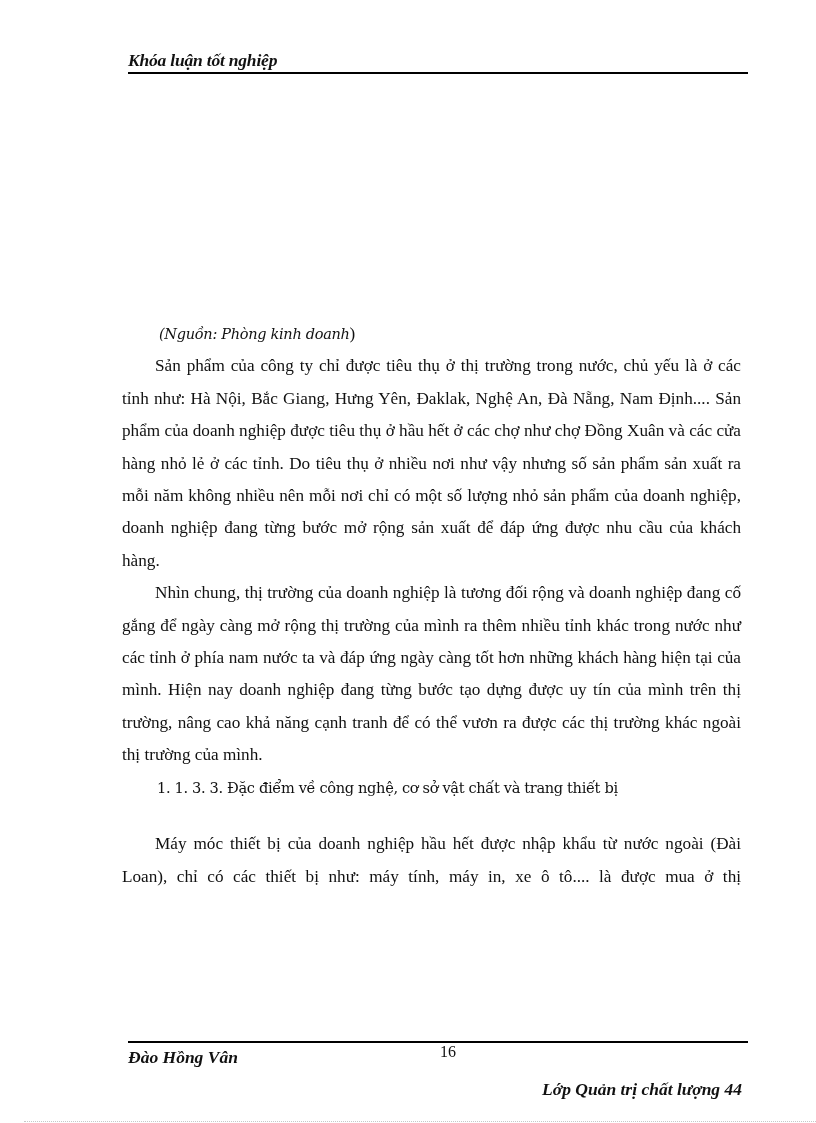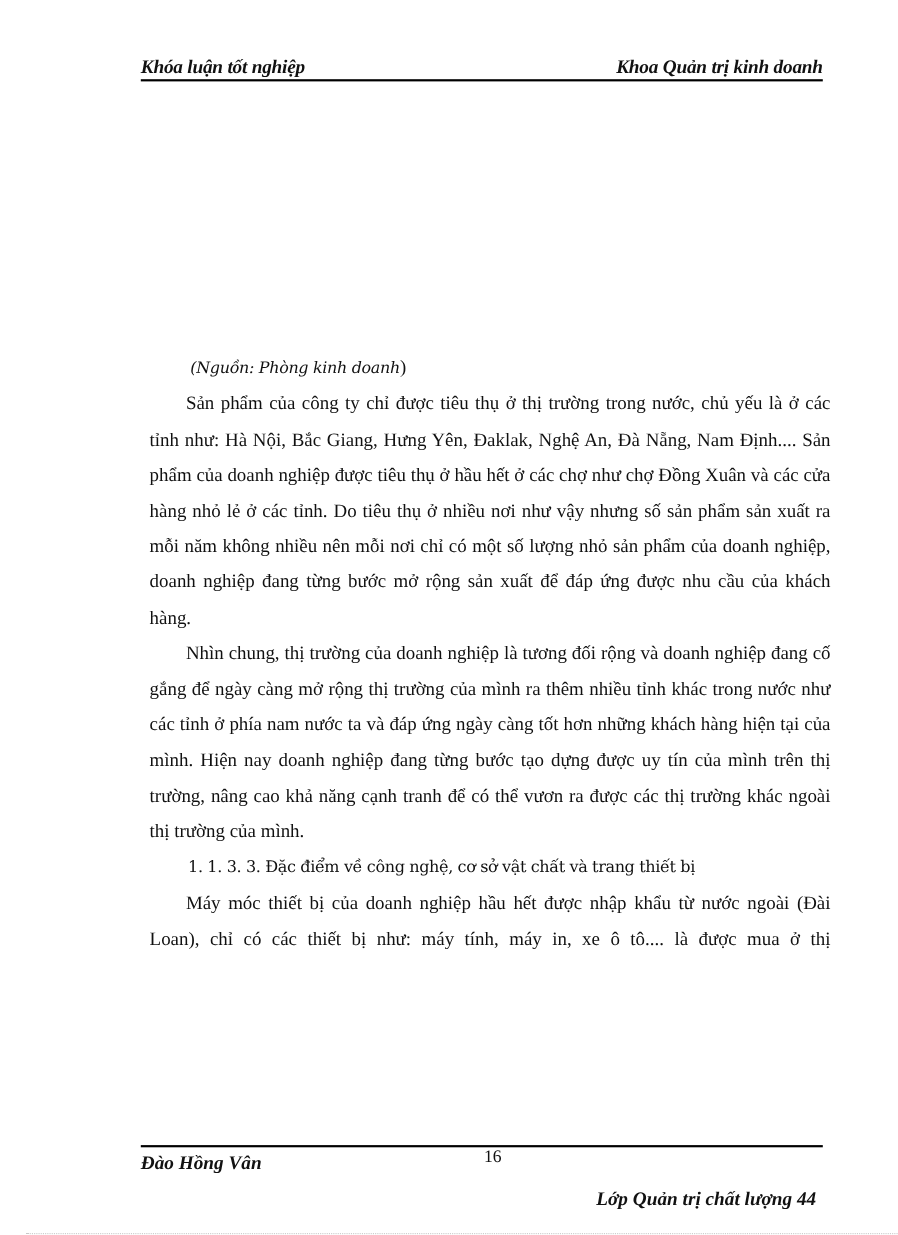--- a/index.html
+++ b/index.html
@@ -32,21 +32,21 @@
       align-items: flex-end;
       font-weight: bold;
       font-style: italic;
       font-size: 17.5px;
       letter-spacing: -0.2px;
     }
     .running-header span { line-height: 22px; padding-bottom: 1px; }
 
     .body {
       position: absolute;
-      left: 136px;
+      left: 122px;
       top: 318px;
       width: 619px;
       font-size: 17.2px;
       line-height: 32.4px;
       text-align: justify;
     }
     .body p {
       margin: 0;
       text-indent: 33px;
     }
@@ -100,29 +100,28 @@
       border-top: 1px dotted #c8c8c8;
     }
   </style>
 </head>
 <body>
 
 <div class="page">
 
   <div class="running-header">
     <span>Khóa luận tốt nghiệp</span>
-    <span>Khoa Quản trị kinh doanh</span>
   </div>
 
   <div class="body">
     <p class="source"><span>(Nguồn: Phòng kinh doanh</span><span class="paren">)</span></p>
     <p>Sản phẩm của công ty chỉ được tiêu thụ ở thị trường trong nước, chủ yếu là ở các tỉnh như: Hà Nội, Bắc Giang, Hưng Yên, Đaklak, Nghệ An, Đà Nẵng, Nam Định.... Sản phẩm của doanh nghiệp được tiêu thụ ở hầu hết ở các chợ như chợ Đồng Xuân và các cửa hàng nhỏ lẻ ở các tỉnh. Do tiêu thụ ở nhiều nơi như vậy nhưng số sản phẩm sản xuất ra mỗi năm không nhiều nên mỗi nơi chỉ có một số lượng nhỏ sản phẩm của doanh nghiệp, doanh nghiệp đang từng bước mở rộng sản xuất để đáp ứng được nhu cầu của khách hàng.</p>
     <p>Nhìn chung, thị trường của doanh nghiệp là tương đối rộng và doanh nghiệp đang cố gắng để ngày càng mở rộng thị trường của mình ra thêm nhiều tỉnh khác trong nước như các tỉnh ở phía nam nước ta và đáp ứng ngày càng tốt hơn những khách hàng hiện tại của mình. Hiện nay doanh nghiệp đang từng bước tạo dựng được uy tín của mình trên thị trường, nâng cao khả năng cạnh tranh để có thể vươn ra được các thị trường khác ngoài thị trường của mình.</p>
     <p class="subheading">1. 1. 3. 3. Đặc điểm về công nghệ, cơ sở vật chất và trang thiết bị</p>
-    <p style="text-align-last: justify;">Máy móc thiết bị của doanh nghiệp hầu hết được nhập khẩu từ nước ngoài (Đài Loan), chỉ có các thiết bị như: máy tính, máy in, xe ô tô.... là được mua ở thị</p>
+    <p style="text-align-last: justify; margin-top: 24px;">Máy móc thiết bị của doanh nghiệp hầu hết được nhập khẩu từ nước ngoài (Đài Loan), chỉ có các thiết bị như: máy tính, máy in, xe ô tô.... là được mua ở thị</p>
   </div>
 
   <div class="running-footer">
     <span class="footer-left">Đào Hồng Vân</span>
     <span class="footer-page">16</span>
     <span class="footer-right">Lớp Quản trị chất lượng 44</span>
   </div>
 
   <div class="page-edge"></div>
 </div>

